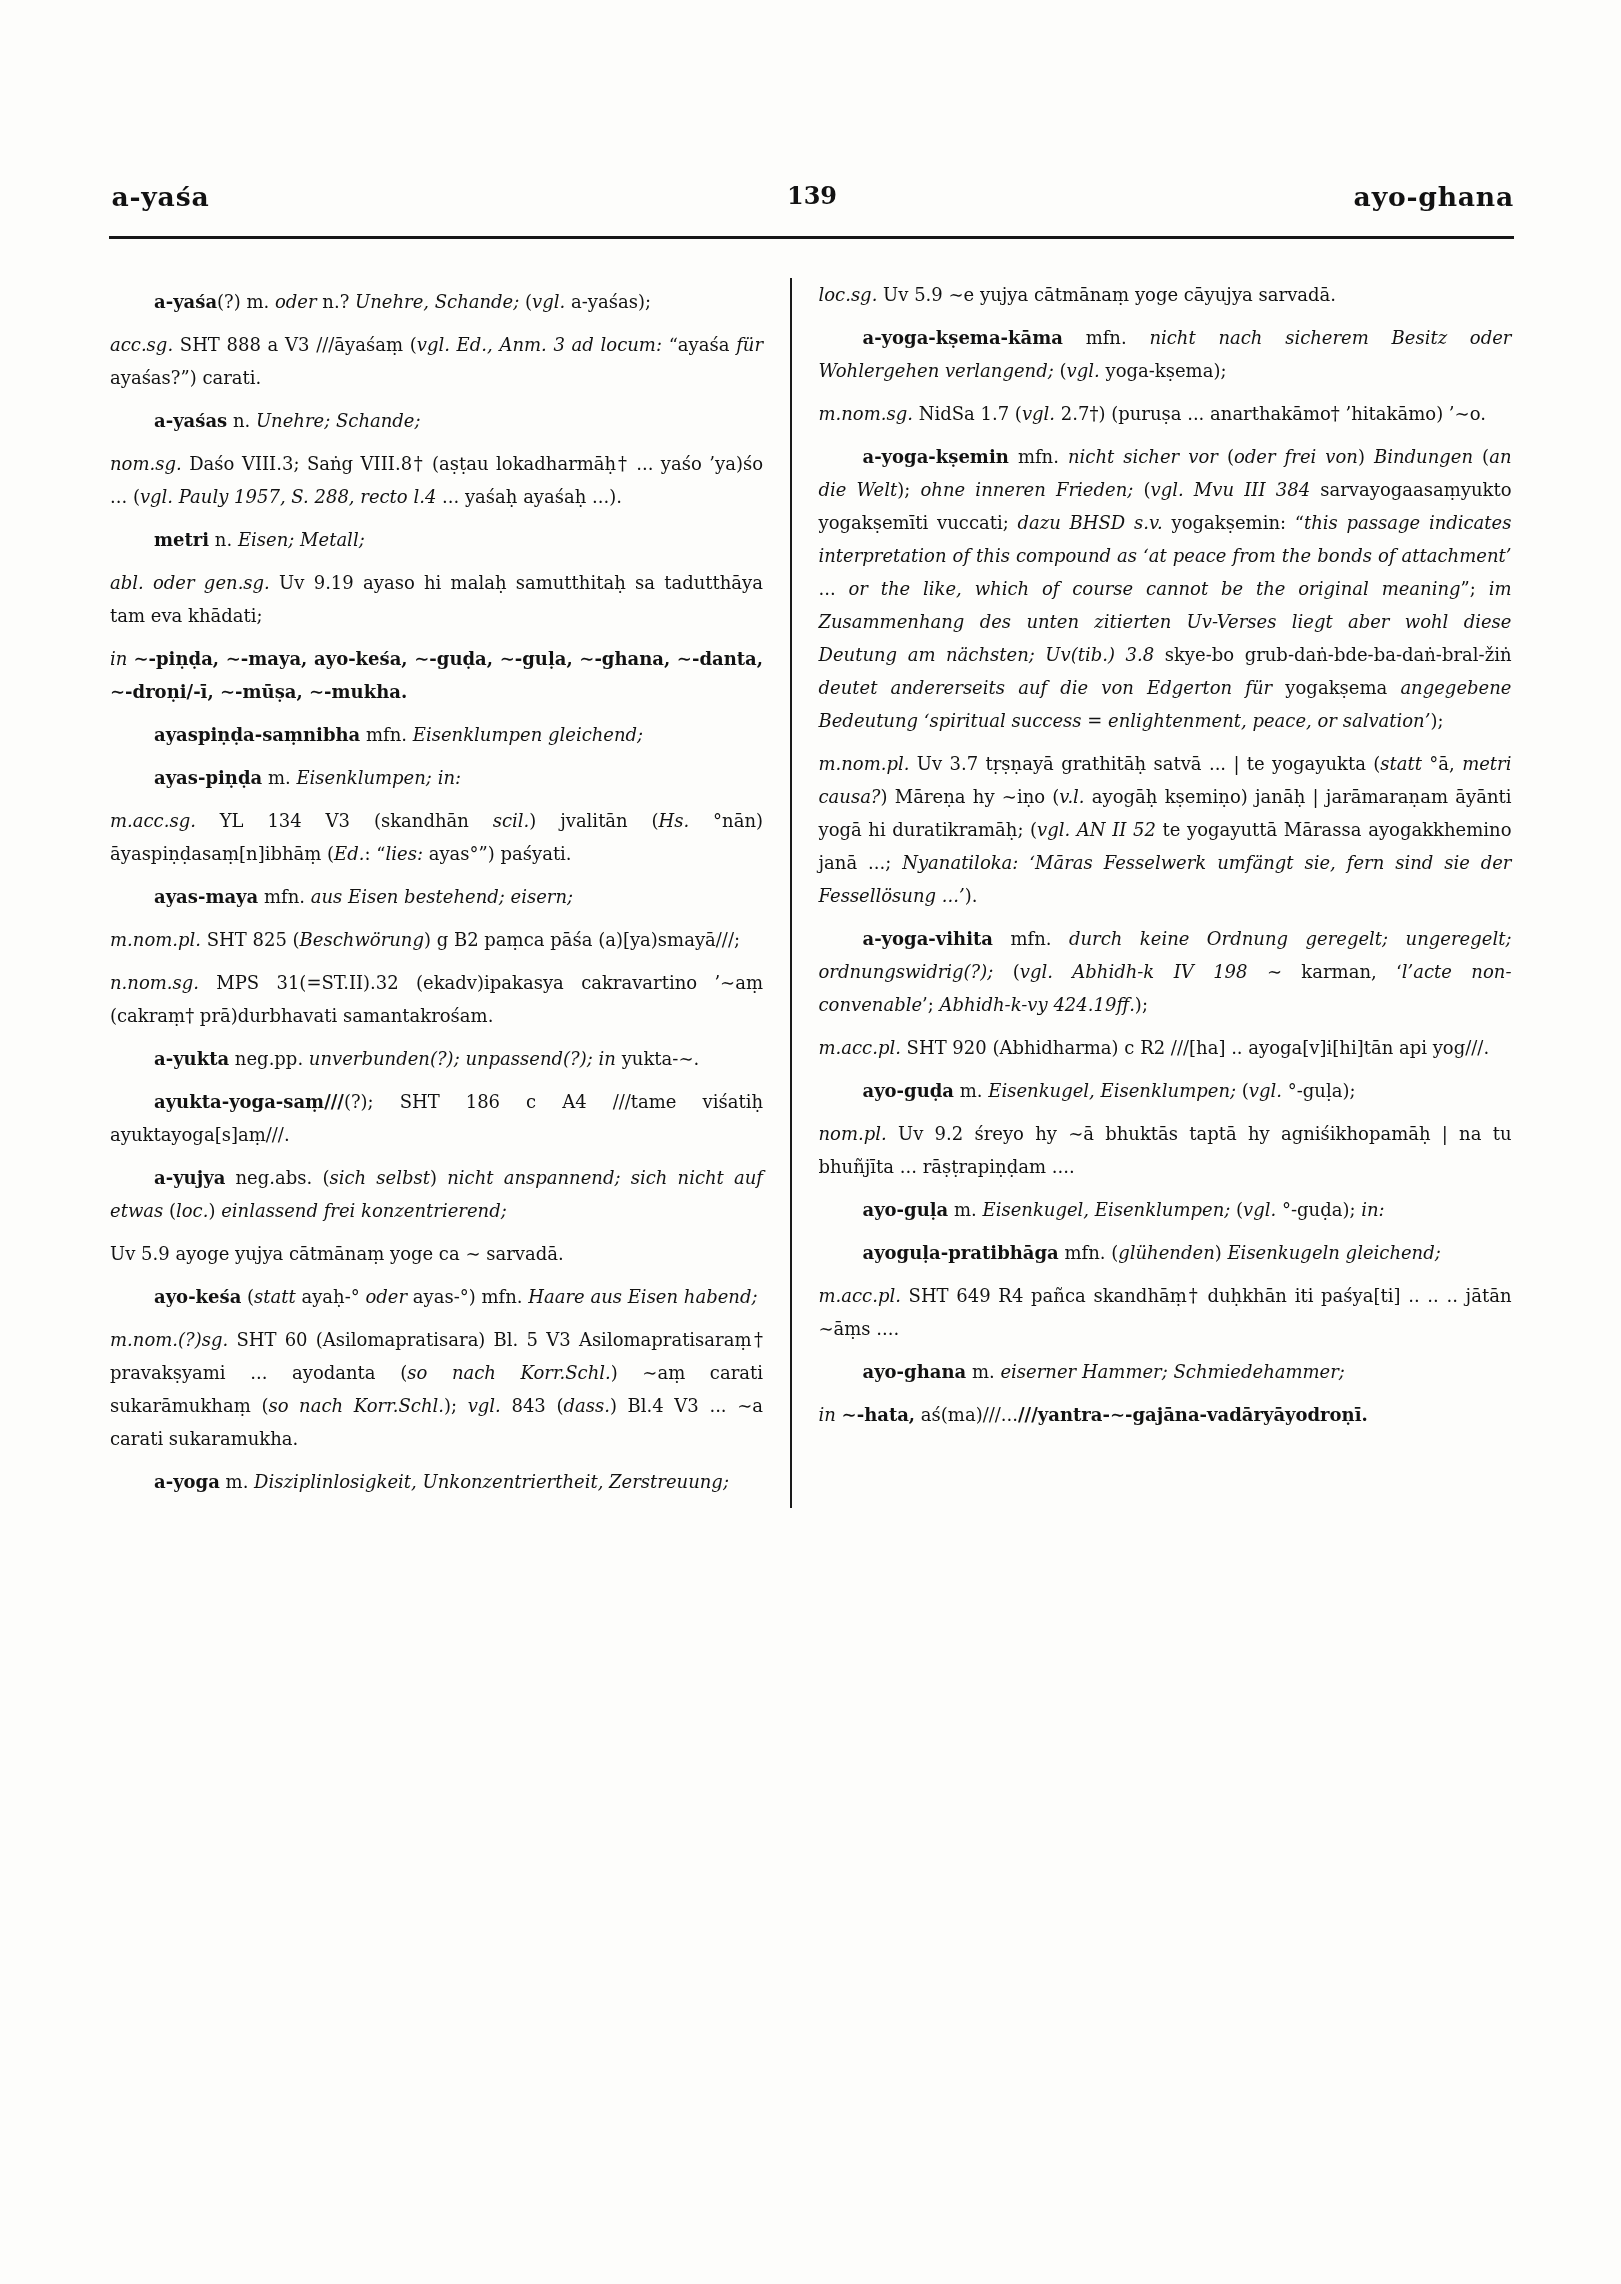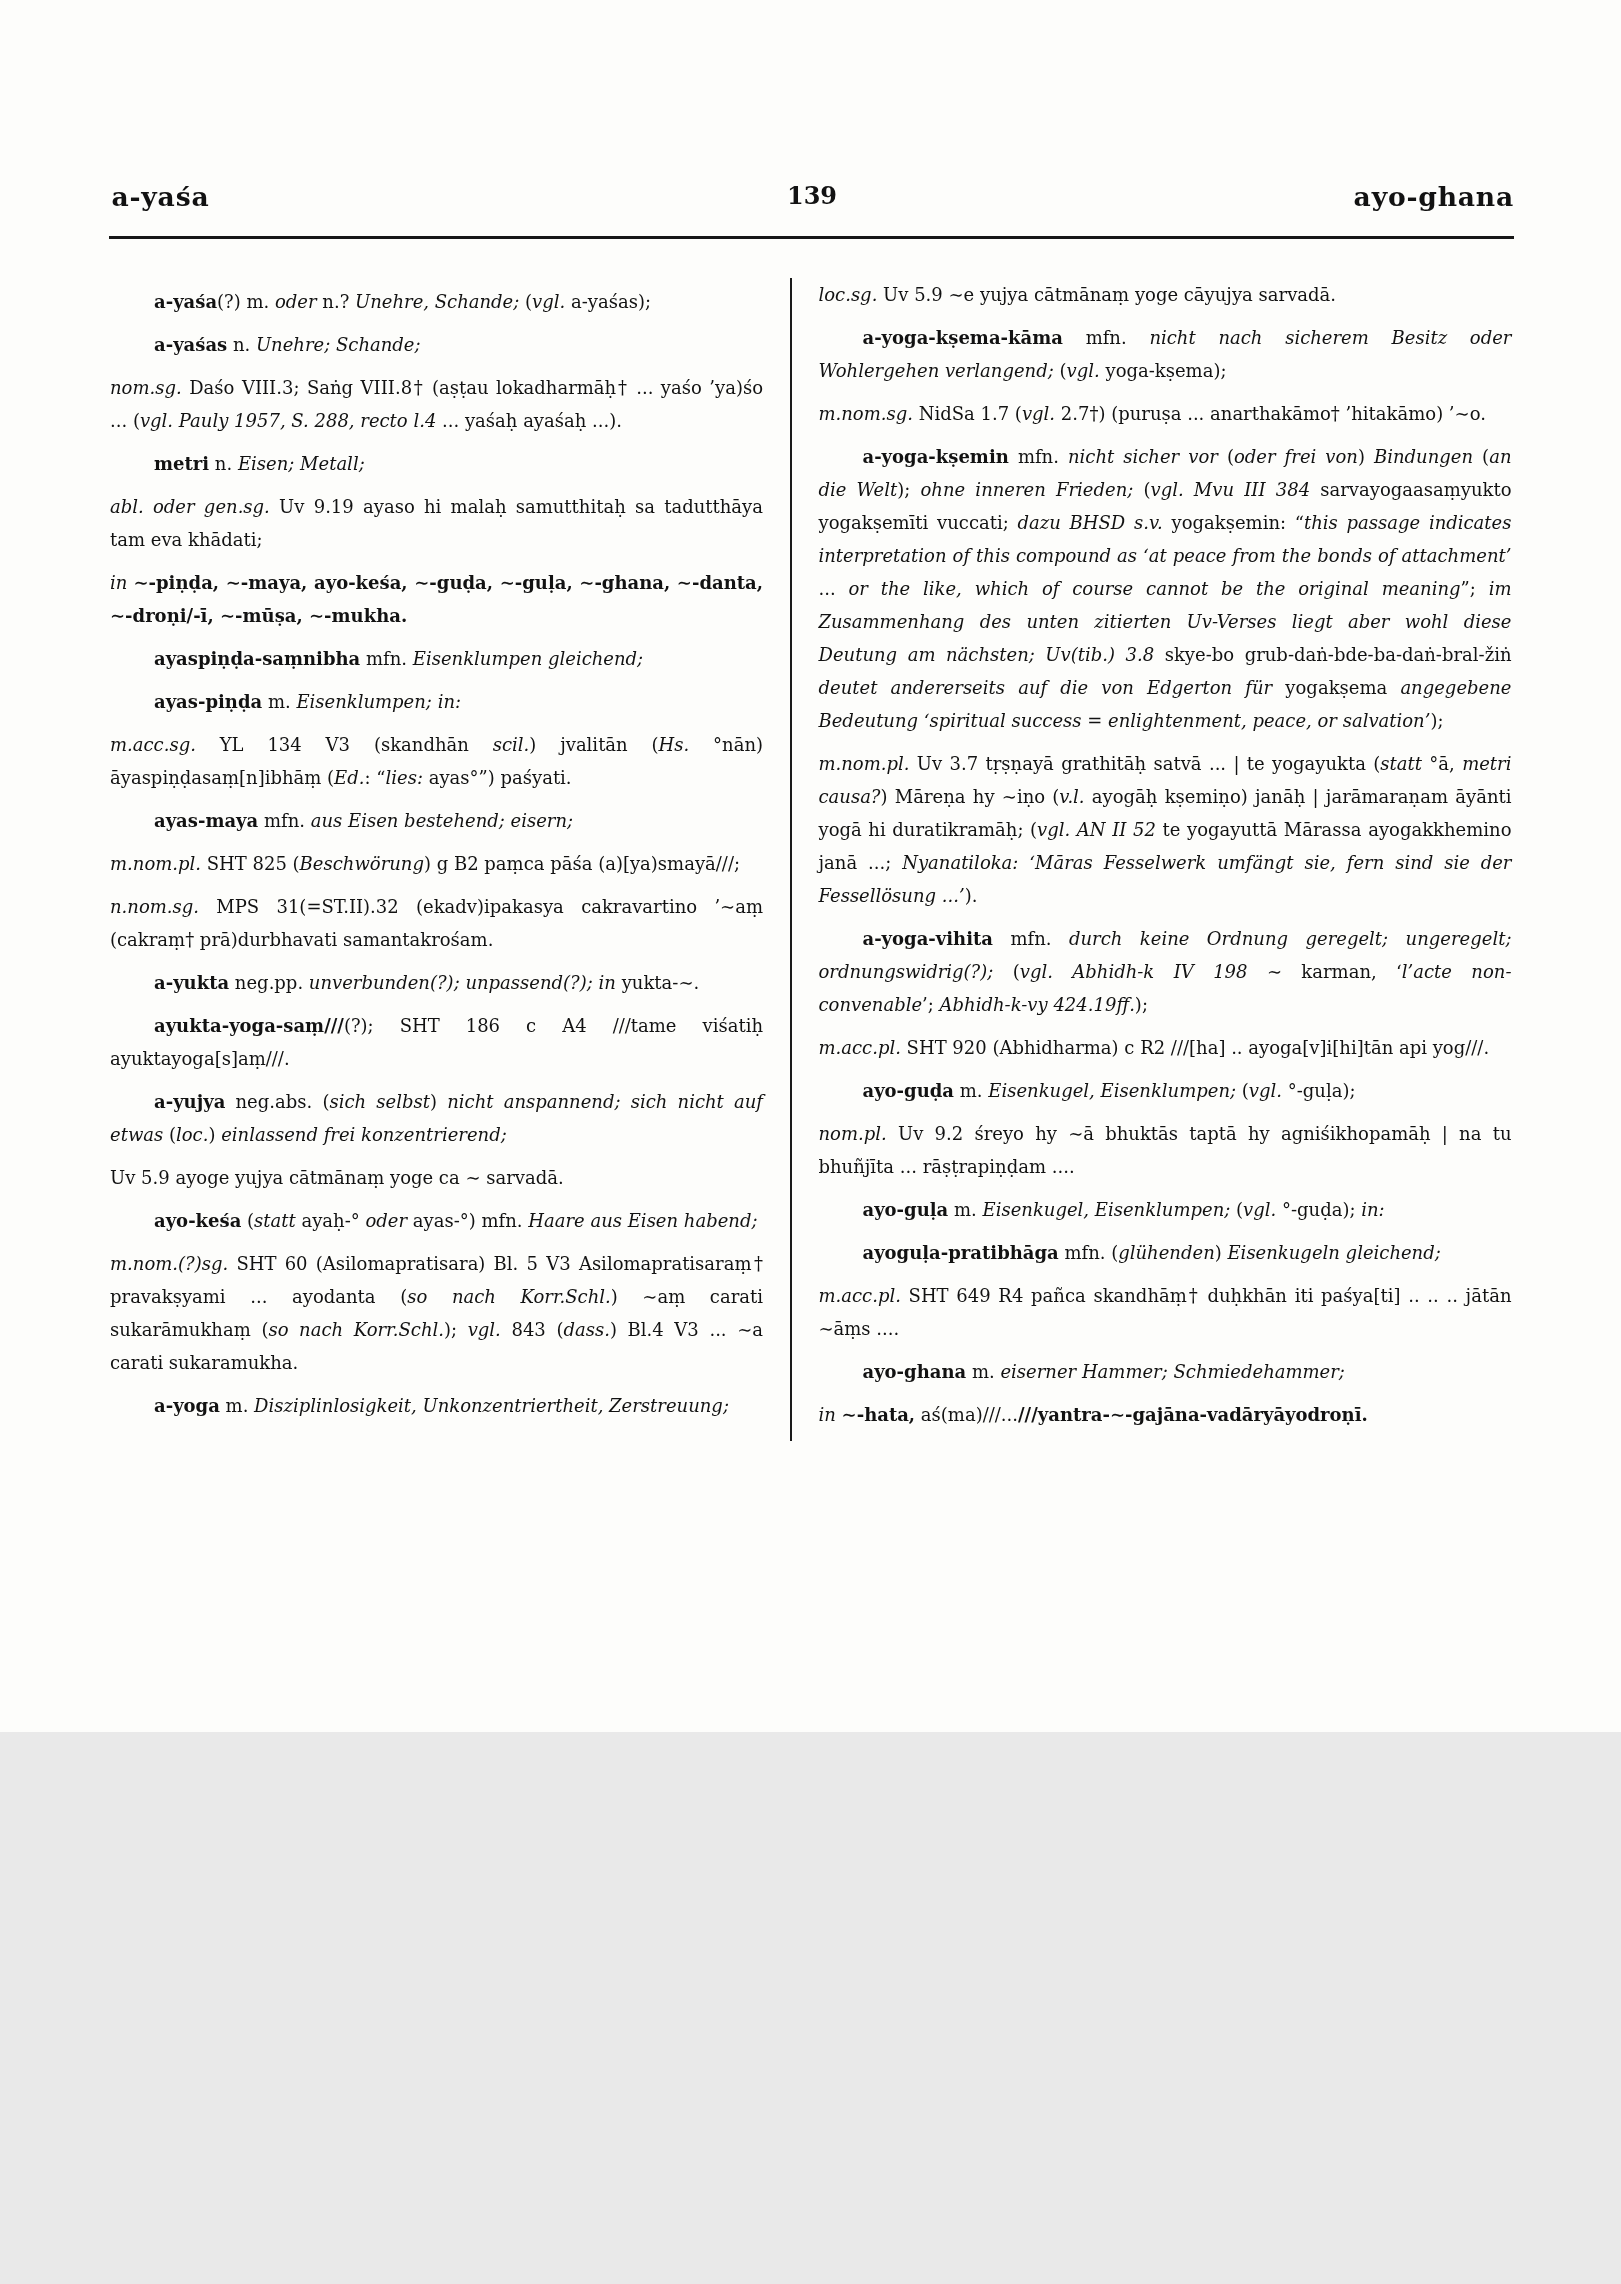--- a/index.html
+++ b/index.html
@@ -1,18 +1,18 @@
 <!DOCTYPE html>
 <html style="font-size:12px"><head>
 <meta charset="utf-8">
 <style>
   html,body{margin:0;padding:0;}
   body{width:1622px;height:2284px;background:#e9e9e9;}
   .page{
-    position:relative;width:1622px;height:1732px;background:#fdfdfb;color:#121212;
+    position:relative;width:1622px;height:2284px;background:#fdfdfb;color:#121212;
     font-family:"DejaVu Serif","Liberation Serif",serif;
     overflow:hidden;
   }
   .header{position:absolute;top:181px;left:110px;width:1404px;height:38px;}
   .hw{font-weight:bold;font-size:26.6px;letter-spacing:0.8px;}
   .hw-left{position:absolute;left:1.5px;top:0;}
   .hw-right{position:absolute;right:0;top:0;}
   .page-num{position:absolute;left:0;width:100%;text-align:center;font-weight:bold;font-size:24px;}
   .rule{position:absolute;top:236px;left:109px;width:1405px;height:3px;background:#171717;}
   .columns{position:absolute;top:278px;left:110px;width:1404px;display:flex;align-items:stretch;}
@@ -35,20 +35,21 @@
     <span class="hw hw-left">a-yaśa</span>
     <span class="page-num">139</span>
     <span class="hw hw-right">ayo-ghana</span>
   </div>
 
   <div class="rule"></div>
 
   <div class="columns">
     <div class="col col-left" id="col-left">
         <p class="para indent head"><span class="b">a-yaśa</span><span class="">(?) m. </span><span class="i">oder</span><span class=""> n.? </span><span class="i">Unehre, Schande;</span><span class=""> (</span><span class="i">vgl.</span><span class=""> a-yaśas);</span></p>
+        <p class="para"><span class="i">acc.sg.</span><span class=""> SHT 888 a V3 ///āyaśaṃ (</span><span class="i">vgl. Ed., Anm. 3 ad locum:</span><span class=""> “ayaśa </span><span class="i">für</span><span class=""> ayaśas?”) carati.</span></p>
         <p class="para indent head"><span class="b">a-yaśas</span><span class=""> n. </span><span class="i">Unehre; Schande;</span></p>
         <p class="para"><span class="i">nom.sg.</span><span class=""> Daśo VIII.3; Saṅg VIII.8† (aṣṭau lokadharmāḥ† ... yaśo ’ya)śo ... (</span><span class="i">vgl. Pauly 1957, S. 288, recto l.4</span><span class=""> ... yaśaḥ ayaśaḥ ...).</span></p>
         <p class="para indent head"><span class="b">metri</span><span class=""> n. </span><span class="i">Eisen; Metall;</span></p>
         <p class="para"><span class="i">abl. oder gen.sg.</span><span class=""> Uv 9.19 ayaso hi malaḥ samutthitaḥ sa tadutthāya tam eva khādati;</span></p>
         <p class="para"><span class="i">in</span><span class=""> </span><span class="b">∼-piṇḍa, ∼-maya, ayo-keśa, ∼-guḍa, ∼-guḷa, ∼-ghana, ∼-danta, ∼-droṇi/-ī, ∼-mūṣa, ∼-mukha.</span></p>
         <p class="para indent head"><span class="b">ayaspiṇḍa-saṃnibha</span><span class=""> mfn. </span><span class="i">Eisenklumpen gleichend;</span></p>
         <p class="para indent head"><span class="b">ayas-piṇḍa</span><span class=""> m. </span><span class="i">Eisenklumpen; in:</span></p>
         <p class="para"><span class="i">m.acc.sg.</span><span class=""> YL 134 V3 (skandhān </span><span class="i">scil.</span><span class="">) jvalitān (</span><span class="i">Hs.</span><span class=""> °nān) āyaspiṇḍasaṃ[n]ibhāṃ (</span><span class="i">Ed.</span><span class="">: “</span><span class="i">lies:</span><span class=""> ayas°”) paśyati.</span></p>
         <p class="para indent head"><span class="b">ayas-maya</span><span class=""> mfn. </span><span class="i">aus Eisen bestehend; eisern;</span></p>
         <p class="para"><span class="i">m.nom.pl.</span><span class=""> SHT 825 (</span><span class="i">Beschwörung</span><span class="">) g B2 paṃca pāśa (a)[ya)smayā///;</span></p>

